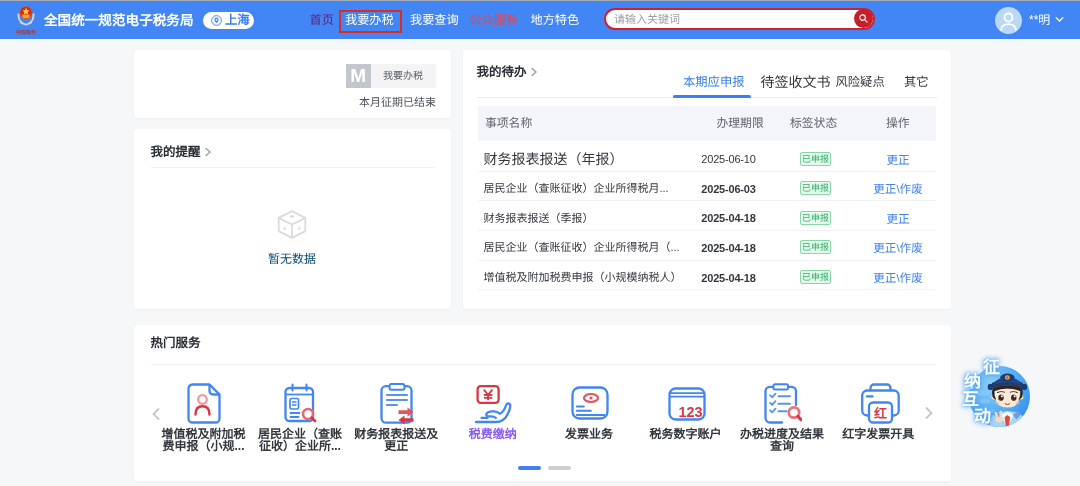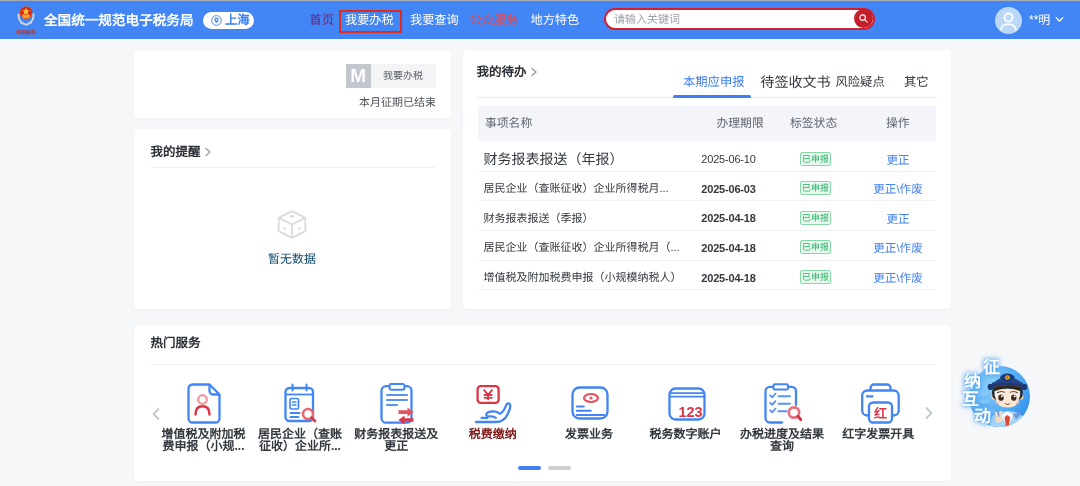--- a/index.html
+++ b/index.html
@@ -205,21 +205,21 @@
   <path d="M9.5 7.5 v-2.5 a3.5 3.5 0 0 1 3.5 -3.5 h13 a3.5 3.5 0 0 1 3.5 3.5 v2.5" fill="none" stroke="#4285f4" stroke-width="2.3"></path>
   <rect x="1.2" y="7.5" width="36.5" height="25" rx="5" fill="#fff" stroke="#4285f4" stroke-width="2.3"></rect>
   <path d="M6 13.4 H11.5" stroke="#4285f4" stroke-width="2.2" stroke-linecap="round"></path>
   <rect x="8" y="19.5" width="23" height="20" rx="4" fill="#fff" stroke="#4285f4" stroke-width="2.3"></rect>
   <text x="19.5" y="34.5" text-anchor="middle" font-size="13" font-weight="bold" fill="#dc3545" font-family="Liberation Sans,sans-serif">红</text>
 </svg>
 
 <div class="abs" style="left:155.5px;top:428px;width:96px;text-align:center;font-size:12px;line-height:12.2px;font-weight:bold;color:#33373e;">增值税及附加税<br>费申报（小规...</div>
 <div class="abs" style="left:251.9px;top:428px;width:96px;text-align:center;font-size:12px;line-height:12.2px;font-weight:bold;color:#33373e;">居民企业（查账<br>征收）企业所...</div>
 <div class="abs" style="left:348.3px;top:428px;width:96px;text-align:center;font-size:12px;line-height:12.2px;font-weight:bold;color:#33373e;">财务报表报送及<br>更正</div>
-<div class="abs" style="left:444.7px;top:428px;width:96px;text-align:center;font-size:12px;line-height:12.2px;font-weight:bold;color:#7f1d1d;">税费缴纳</div>
+<div class="abs" style="left:444.7px;top:428px;width:96px;text-align:center;font-size:12px;line-height:12.2px;font-weight:bold;color:#8b5cf6;">税费缴纳</div>
 <div class="abs" style="left:541.1px;top:428px;width:96px;text-align:center;font-size:12px;line-height:12.2px;font-weight:bold;color:#33373e;">发票业务</div>
 <div class="abs" style="left:637.5px;top:428px;width:96px;text-align:center;font-size:12px;line-height:12.2px;font-weight:bold;color:#33373e;">税务数字账户</div>
 <div class="abs" style="left:733.9px;top:428px;width:96px;text-align:center;font-size:12px;line-height:12.2px;font-weight:bold;color:#33373e;">办税进度及结果<br>查询</div>
 <div class="abs" style="left:830.3px;top:428px;width:96px;text-align:center;font-size:12px;line-height:12.2px;font-weight:bold;color:#33373e;">红字发票开具</div>
 
 <div class="abs" style="left:518px;top:465.5px;width:23px;height:4px;background:#4080f0;border-radius:2px;"></div>
 <div class="abs" style="left:548px;top:465.5px;width:23px;height:4px;background:#ccced4;border-radius:2px;"></div>
 
 <div class="abs" style="left:969px;top:366px;width:61px;height:61px;border-radius:50%;overflow:hidden;background:radial-gradient(circle at 38% 32%, #90d2f9 0%, #4aa6f2 55%, #1b7ce7 100%);">
 <svg width="61" height="61" viewBox="0 0 61 61">

